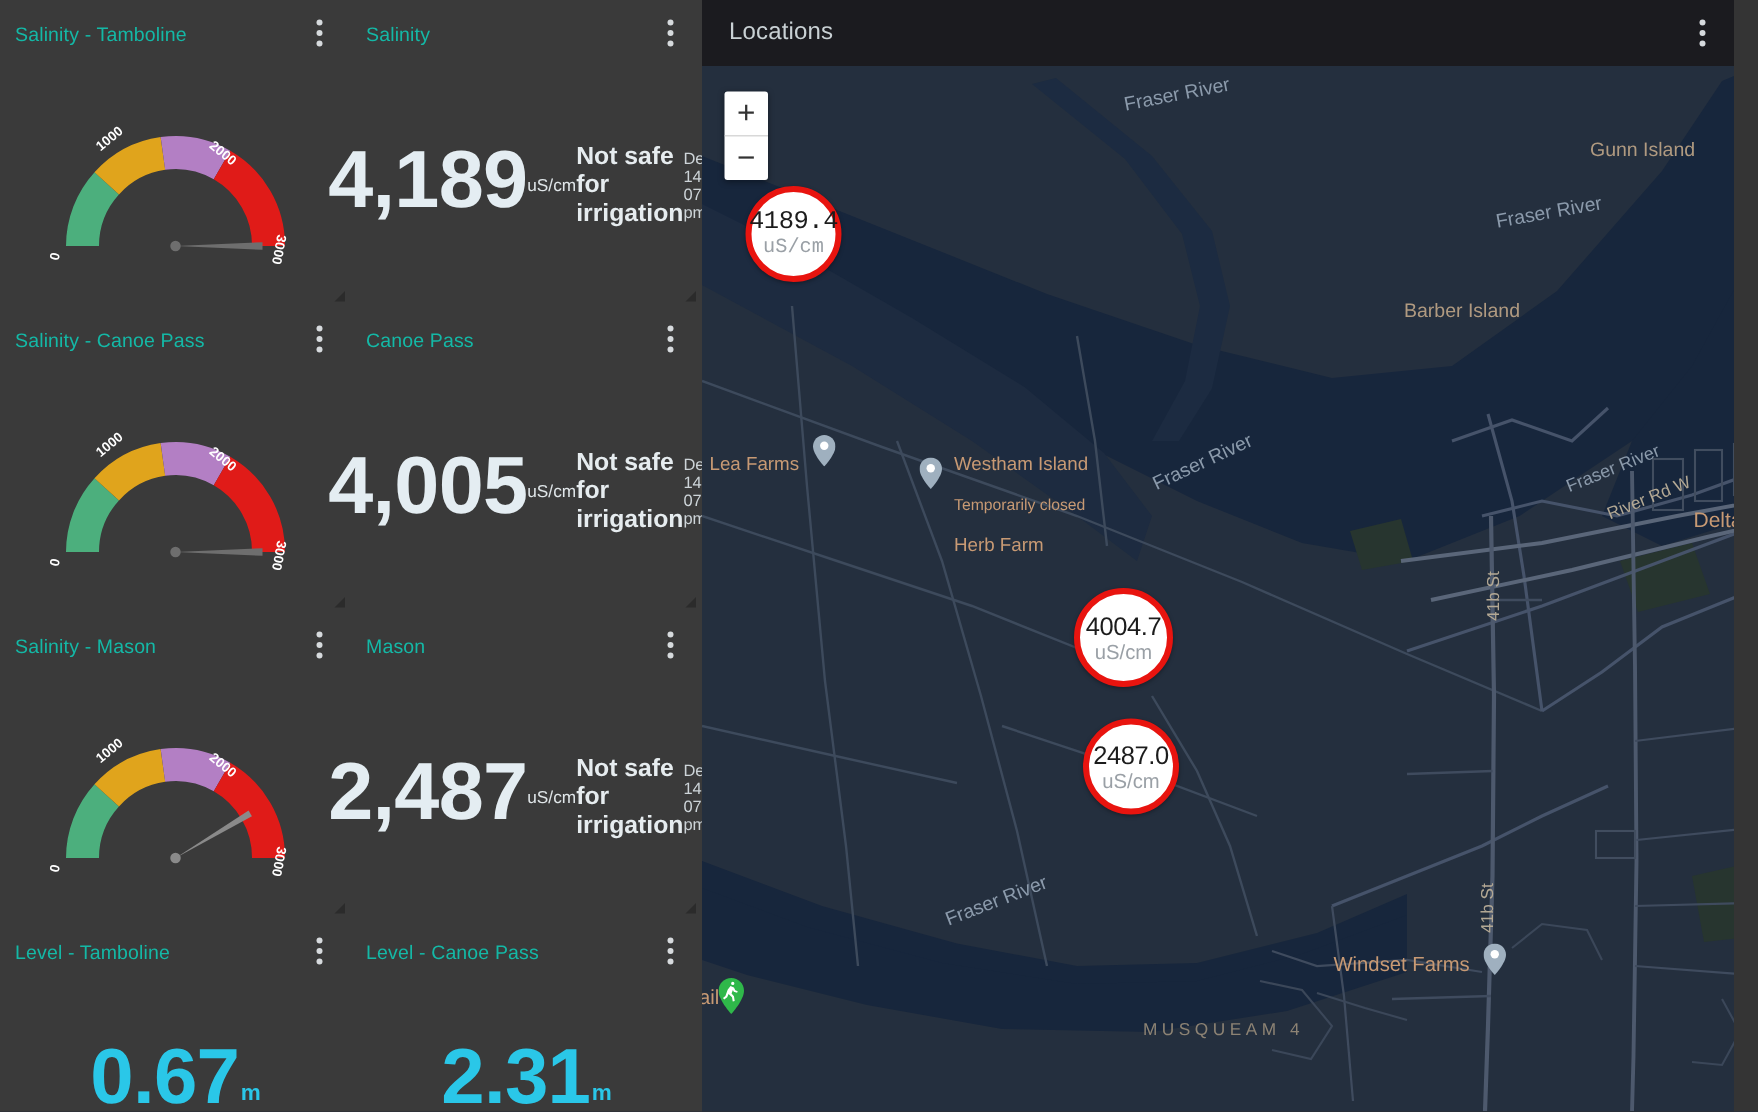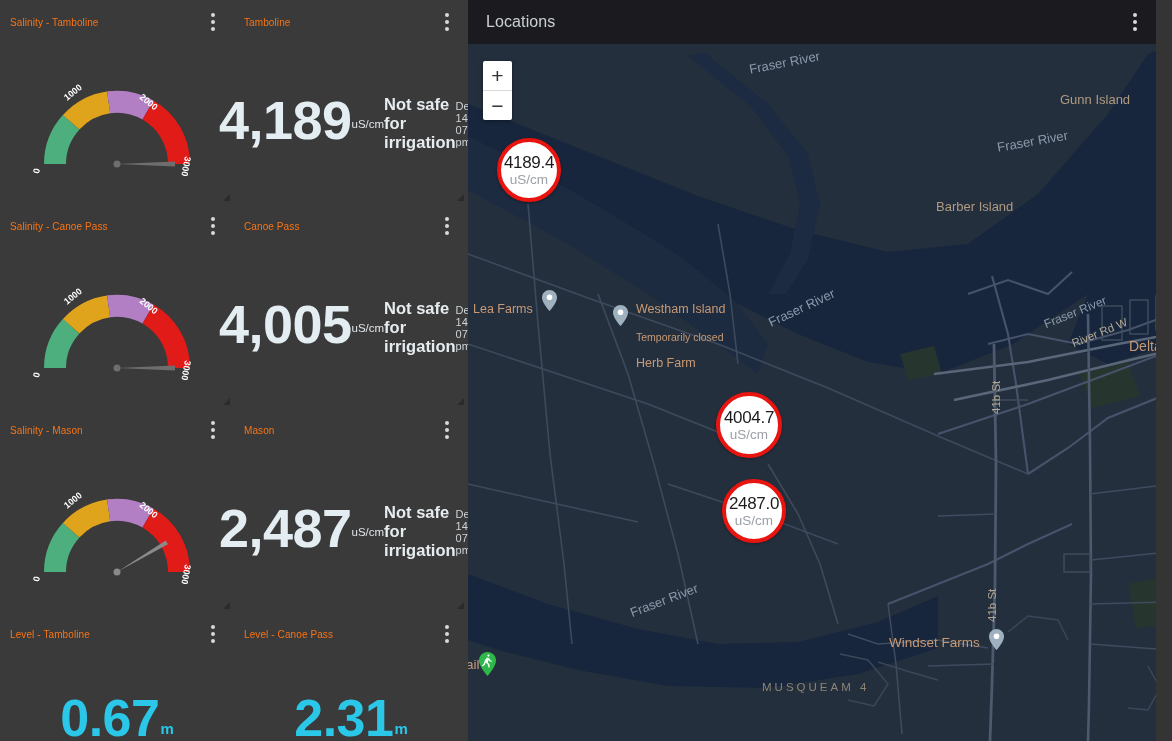--- a/index.html
+++ b/index.html
@@ -17,21 +17,21 @@
     background:#3a3a3a;overflow:hidden;
   }
   .panel{
     position:absolute;background:#3a3a3a;box-sizing:border-box;
   }
   .panel-header{
     position:absolute;left:0;top:0;right:0;height:44px;
     display:flex;align-items:center;
   }
   .panel-title{
-    font-size:10px;color:#f97316;font-weight:400;
+    font-size:13px;color:#14b8a6;font-weight:400;
     padding-left:10px;letter-spacing:.1px;white-space:nowrap;
   }
   .kebab{
     position:absolute;right:14px;top:50%;transform:translateY(-50%);
     width:14px;height:18px;display:flex;flex-direction:column;
     align-items:center;justify-content:space-between;cursor:pointer;padding:1px 0;
   }
   .kebab span{display:block;width:4px;height:4px;border-radius:50%;background:#d6dadd;}
 
   .resize-handle{
@@ -170,21 +170,21 @@
           <text x="50" y="37" fill="#ffffff" font-size="9" font-weight="700" font-family="Liberation Sans, sans-serif" transform="rotate(-39 50 37)">1000</text>
           <text x="122" y="34" fill="#ffffff" font-size="9" font-weight="700" font-family="Liberation Sans, sans-serif" transform="rotate(39 122 34)">2000</text>
           <text x="168" y="92" fill="#ffffff" font-size="9" font-weight="700" font-family="Liberation Sans, sans-serif" transform="rotate(101 168 92)">3000</text>
         </svg>
       </div>
       <div class="resize-handle"></div>
     </div>
 
     <div class="panel" style="left:234px;top:0;width:234px;height:204px;">
       <div class="panel-header">
-        <div class="panel-title">Tamboline</div>
+        <div class="panel-title">Salinity</div>
         <div class="kebab">
           <span></span>
             <span></span>
             <span></span>
         </div>
       </div>
       <div class="stat-wrap">
         <div class="stat-value">4,189</div>
         <div class="stat-unit">uS/cm</div>
         <div class="stat-sub">Not safe for irrigation</div>
@@ -468,21 +468,21 @@
             <circle cx="7.5" cy="7.2" r="2.8" fill="#ffffff"></circle>
           </svg>
       </div>
       <div class="poi-pin" style="left:11px;top:608px;width:17px;height:24px;">
         <svg width="17" height="24" viewBox="0 0 17 24">
             <path d="M8.5 0C3.8 0 0 3.8 0 8.5C0 14.8 8.5 24 8.5 24S17 14.8 17 8.5C17 3.8 13.2 0 8.5 0Z" fill="#2fb84a"></path>
             <path d="M10.6 3.6a1.1 1.1 0 1 1-2.2 0 1.1 1.1 0 0 1 2.2 0z M8 5.4l2.3.9.9 1.9 1.6.6-.4 1.1-2.2-.8-.6-1.1-.9 2.4 1.6 1.7.5 3.3-1.3.2-.5-2.8-2.3-2.2-.9 2.2-2 1.6-.8-1 1.6-1.4 1.5-4.2z" fill="#ffffff"></path>
           </svg>
       </div>
 
-      <div class="marker" style="left:29px;top:94px;width:64px;height:64px;">
+      <div class="marker" style="left:29px;top:80px;width:64px;height:64px;font-family:Liberation Mono, monospace;">
         <div class="mv">4189.4</div>
         <div class="mu">uS/cm</div>
       </div>
       <div class="marker" style="left:248px;top:348px;width:66px;height:66px;">
         <div class="mv">4004.7</div>
         <div class="mu">uS/cm</div>
       </div>
       <div class="marker" style="left:254px;top:435px;width:64px;height:64px;">
         <div class="mv">2487.0</div>
         <div class="mu">uS/cm</div>

